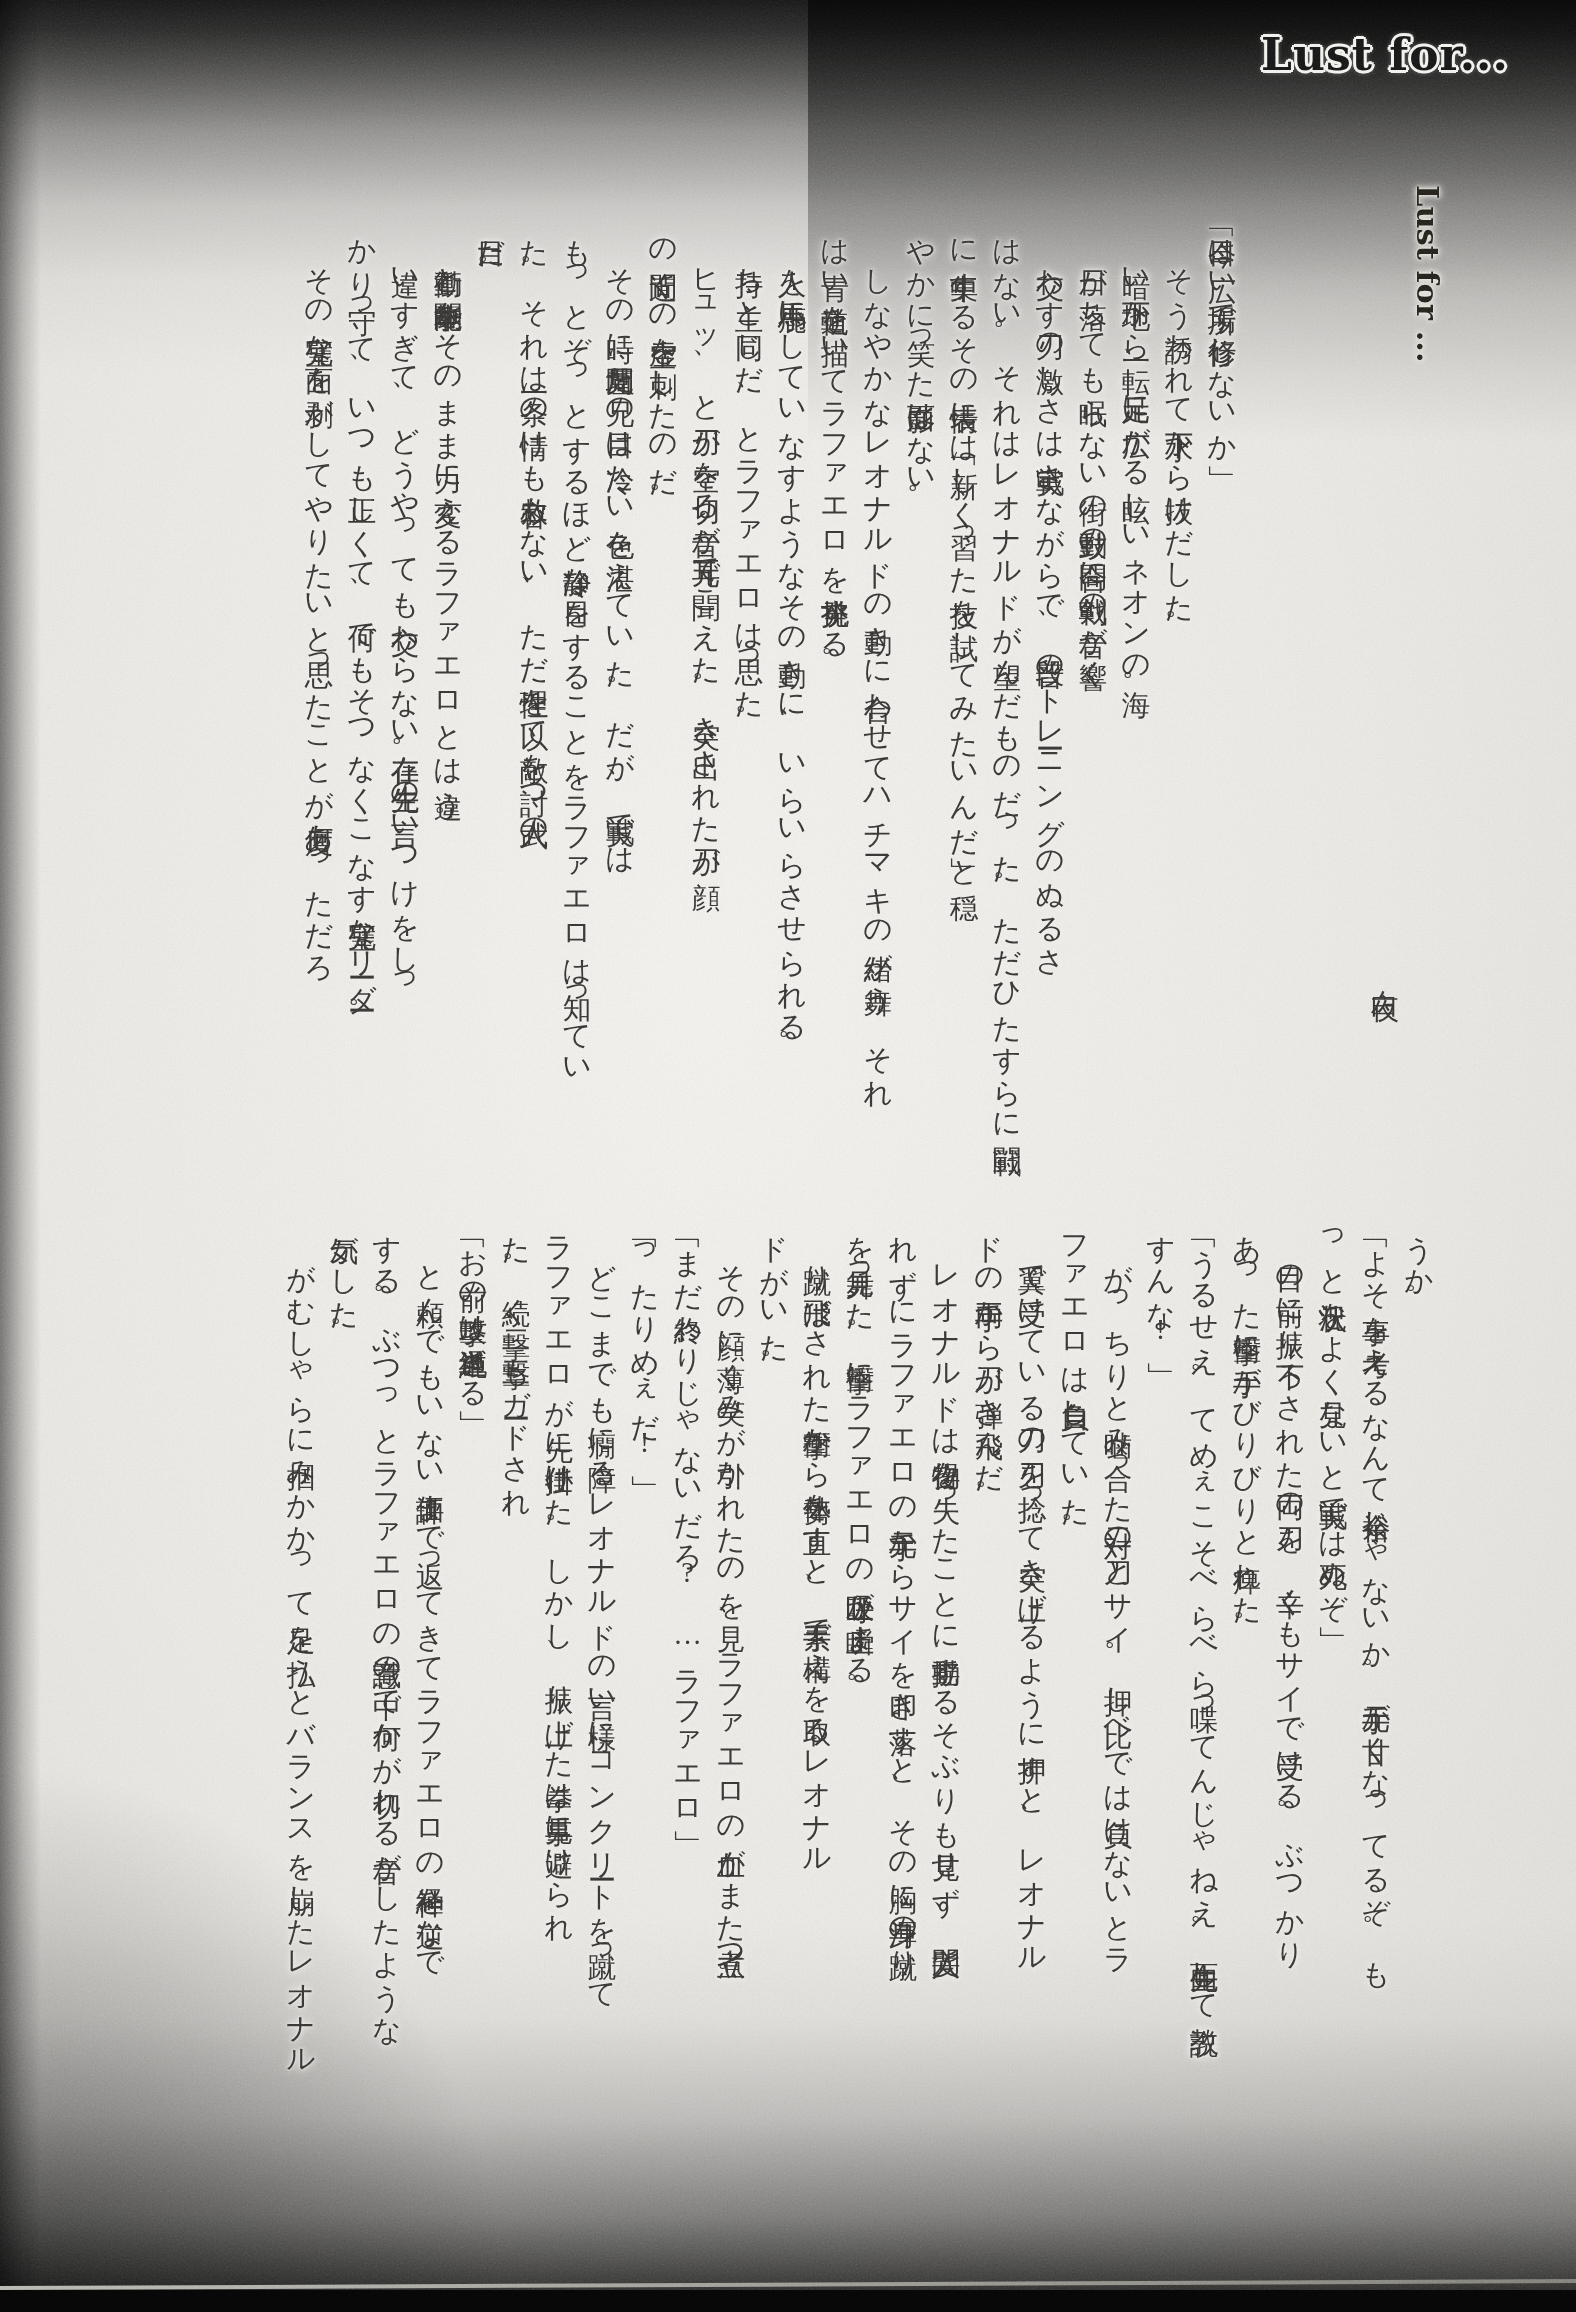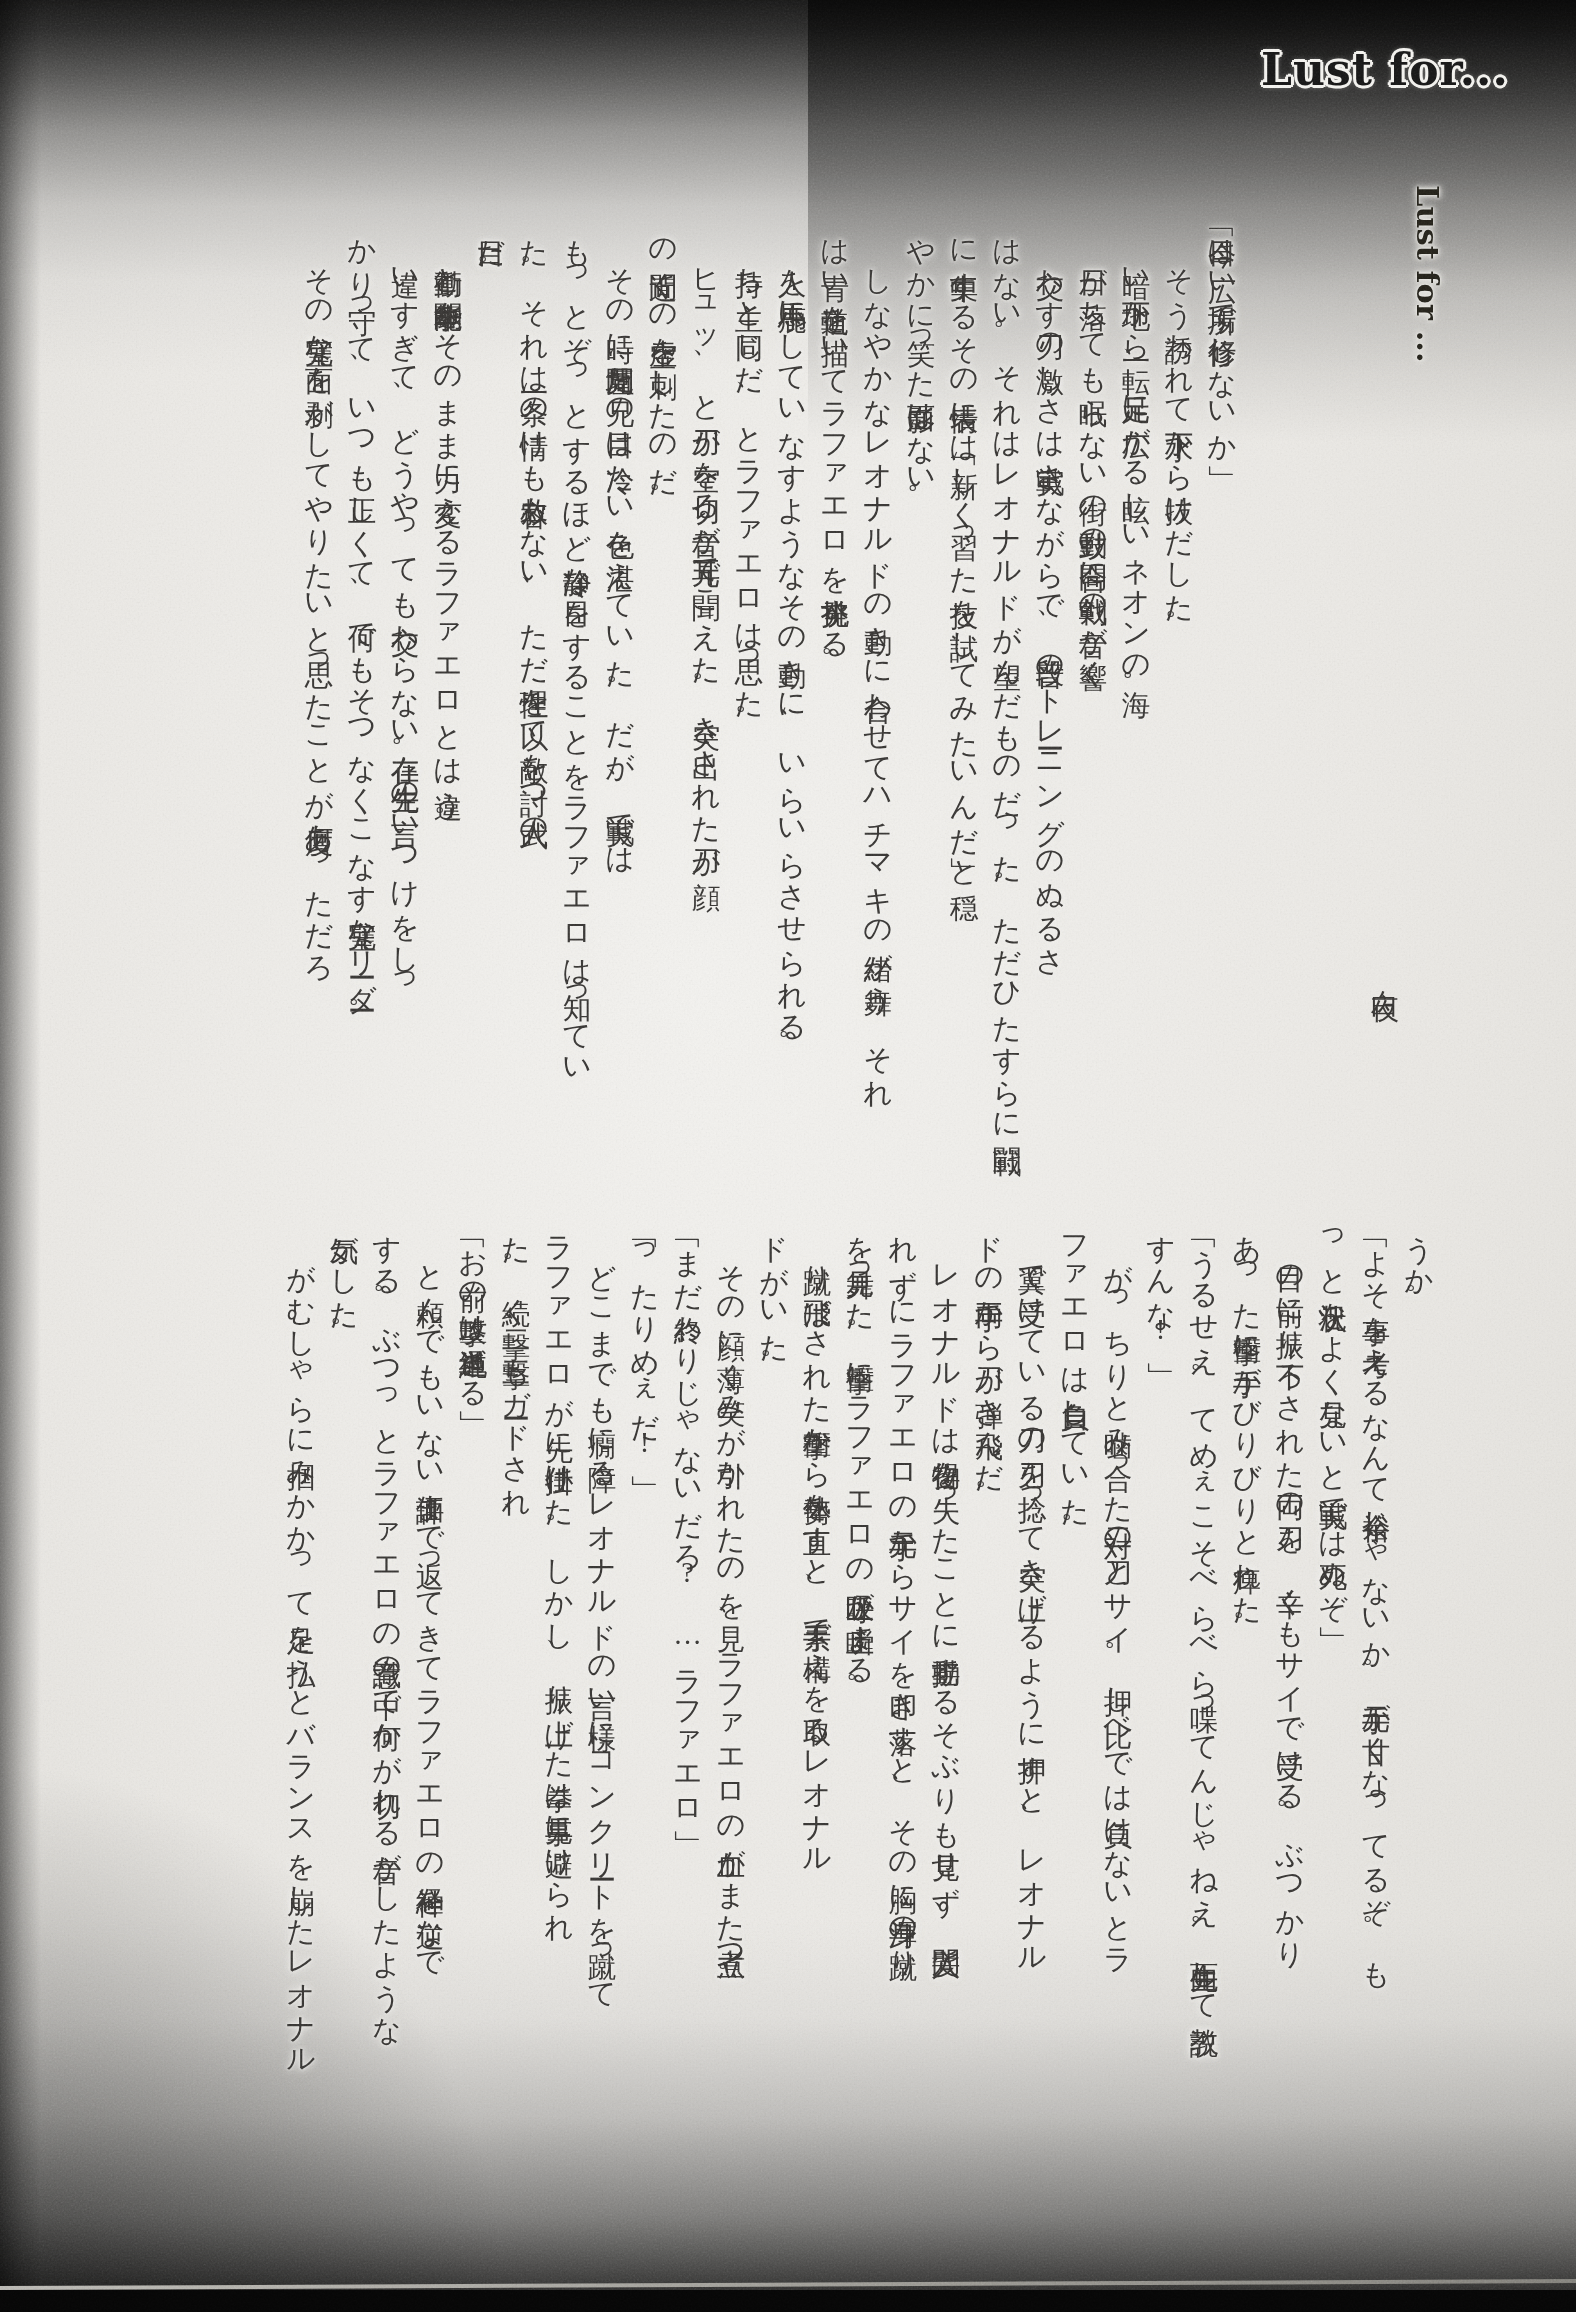--- a/index.html
+++ b/index.html
@@ -43,21 +43,21 @@
   .bottom-edge-line{
     position:absolute;left:0;bottom:22.7px;width:101%;height:3.9px;
     background:linear-gradient(90deg,#d8d6d0 0%, #b5b3ac 45%, #8f8d86 100%);
     transform:rotate(-0.25deg);transform-origin:left center;opacity:.85;
   }
   .bottom-edge-bar{
     position:absolute;left:0;bottom:0;width:100%;height:22.7px;background:#060606;
   }
   
   .title-logo{
-    position:absolute;left:1261px;top:44px;width:315px;
+    position:absolute;left:1261px;top:29px;width:315px;
     font-family:"DejaVu Serif","Liberation Serif",serif;
     font-weight:bold;font-size:44px;letter-spacing:1px;color:#161616;
     text-shadow:
       -3px 0 0 #f5f4f0, 3px 0 0 #f5f4f0, 0 -3px 0 #f5f4f0, 0 3px 0 #f5f4f0,
       -2px -2px 0 #f5f4f0, 2px -2px 0 #f5f4f0, -2px 2px 0 #f5f4f0, 2px 2px 0 #f5f4f0,
       0 0 6.9px rgba(245,244,240,.9);
   }
   
   .side-header{
     position:absolute;top:185px;right:130px;height:256px;

